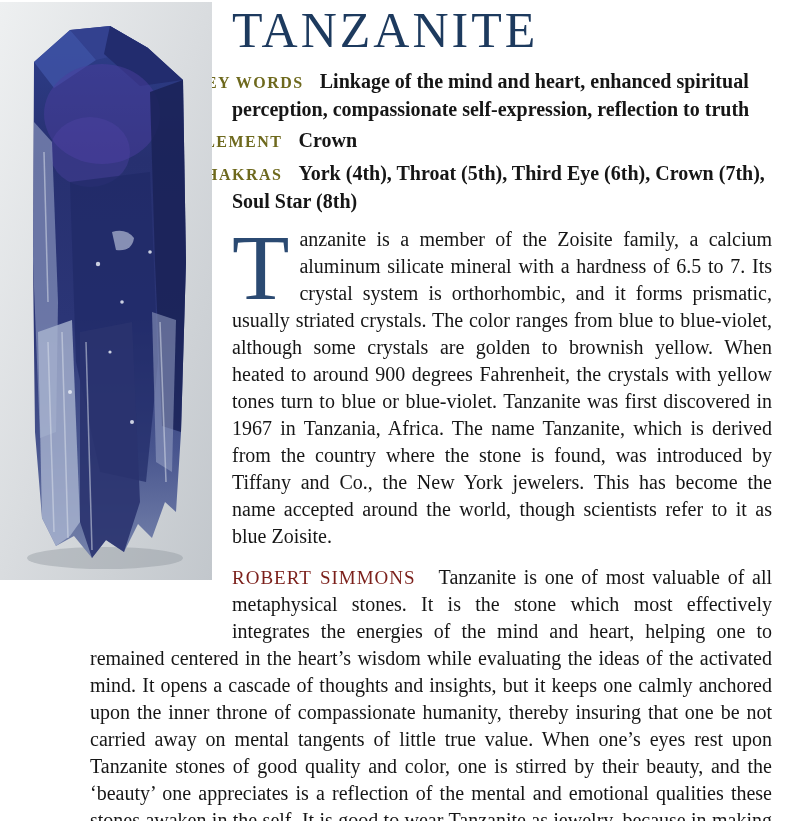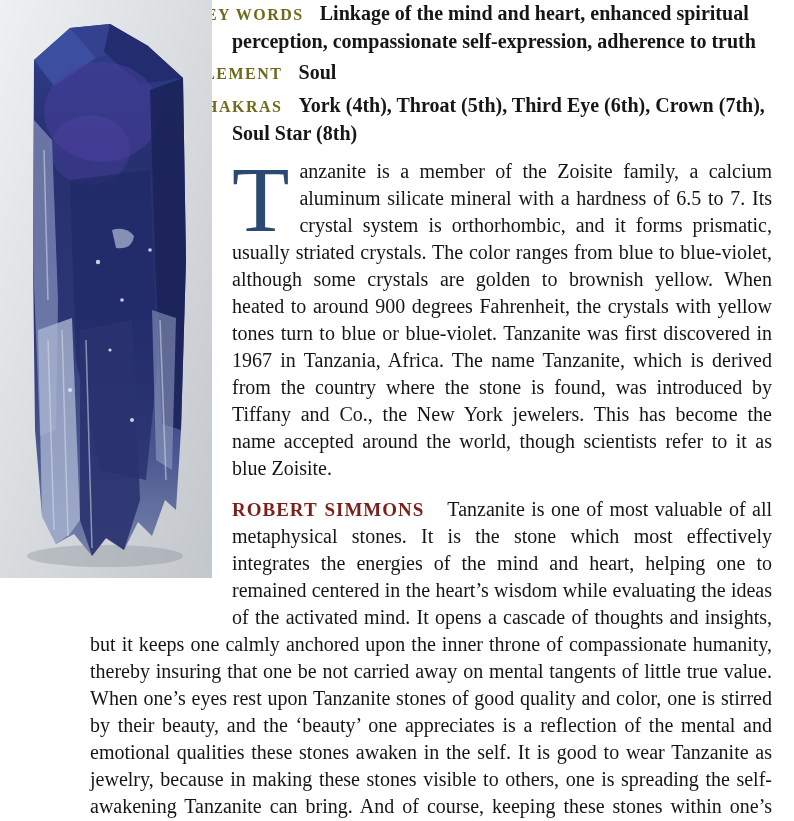--- a/index.html
+++ b/index.html
@@ -65,21 +65,21 @@
   p.intro{margin-top:12px;}
   .dropcap{
     float:left;
     font-size:94px;
     line-height:78px;
     padding:2px 10px 0 0;
     color:var(--dropcap-navy);
   }
   p.rs{margin-top:14px;}
   .rs-label{
-    font-weight:bold;
+    font-weight:normal;
     font-size:19px;
     letter-spacing:1px;
     color:var(--author-maroon);
     margin-right:23px;
   }
 </style>
 </head>
 <body>
 
 <div class="page">
@@ -141,27 +141,28 @@
             <circle cx="70" cy="390" r="2"></circle>
             <circle cx="132" cy="420" r="2"></circle>
             <circle cx="110" cy="350" r="1.6"></circle>
             <circle cx="150" cy="250" r="1.8"></circle>
           </g>
           <path d="M112 230 q14 -4 22 6 q-2 14 -18 12 Z" fill="#c9d2e6" opacity="0.6"></path>
         </svg>
       </div>
     </div>
 
+    <h1 class="title">TANZANITE</h1>
 
     <div class="prop">
-      <span class="label">KEY WORDS</span><span>Linkage of the mind and heart, enhanced spiritual perception, compassionate self-expression, adherence to truth</span>
+      <span class="label">KEY WORDS</span><span>Linkage of the mind and heart, enhanced spiritual perception, compassionate self-expression, reflection to truth</span>
     </div>
 
     <div class="prop">
-      <span class="label">ELEMENT</span><span>Soul</span>
+      <span class="label">ELEMENT</span><span>Crown</span>
     </div>
 
     <div class="prop">
       <span class="label">CHAKRAS</span><span>York (4th), Throat (5th), Third Eye (6th), Crown (7th), Soul Star (8th)</span>
     </div>
 
     <p class="body-par intro">
       <span class="dropcap">T</span><span>anzanite is a member of the Zoisite family, a calcium aluminum silicate mineral with a hardness of 6.5 to 7. Its crystal system is orthorhombic, and it forms prismatic, usually striated crystals. The color ranges from blue to blue-violet, although some crystals are golden to brownish yellow. When heated to around 900 degrees Fahrenheit, the crystals with yellow tones turn to blue or blue-violet. Tanzanite was first discovered in 1967 in Tanzania, Africa. The name Tanzanite, which is derived from the country where the stone is found, was introduced by Tiffany and Co., the New York jewelers. This has become the name accepted around the world, though scientists refer to it as blue Zoisite.</span>
     </p>
 

